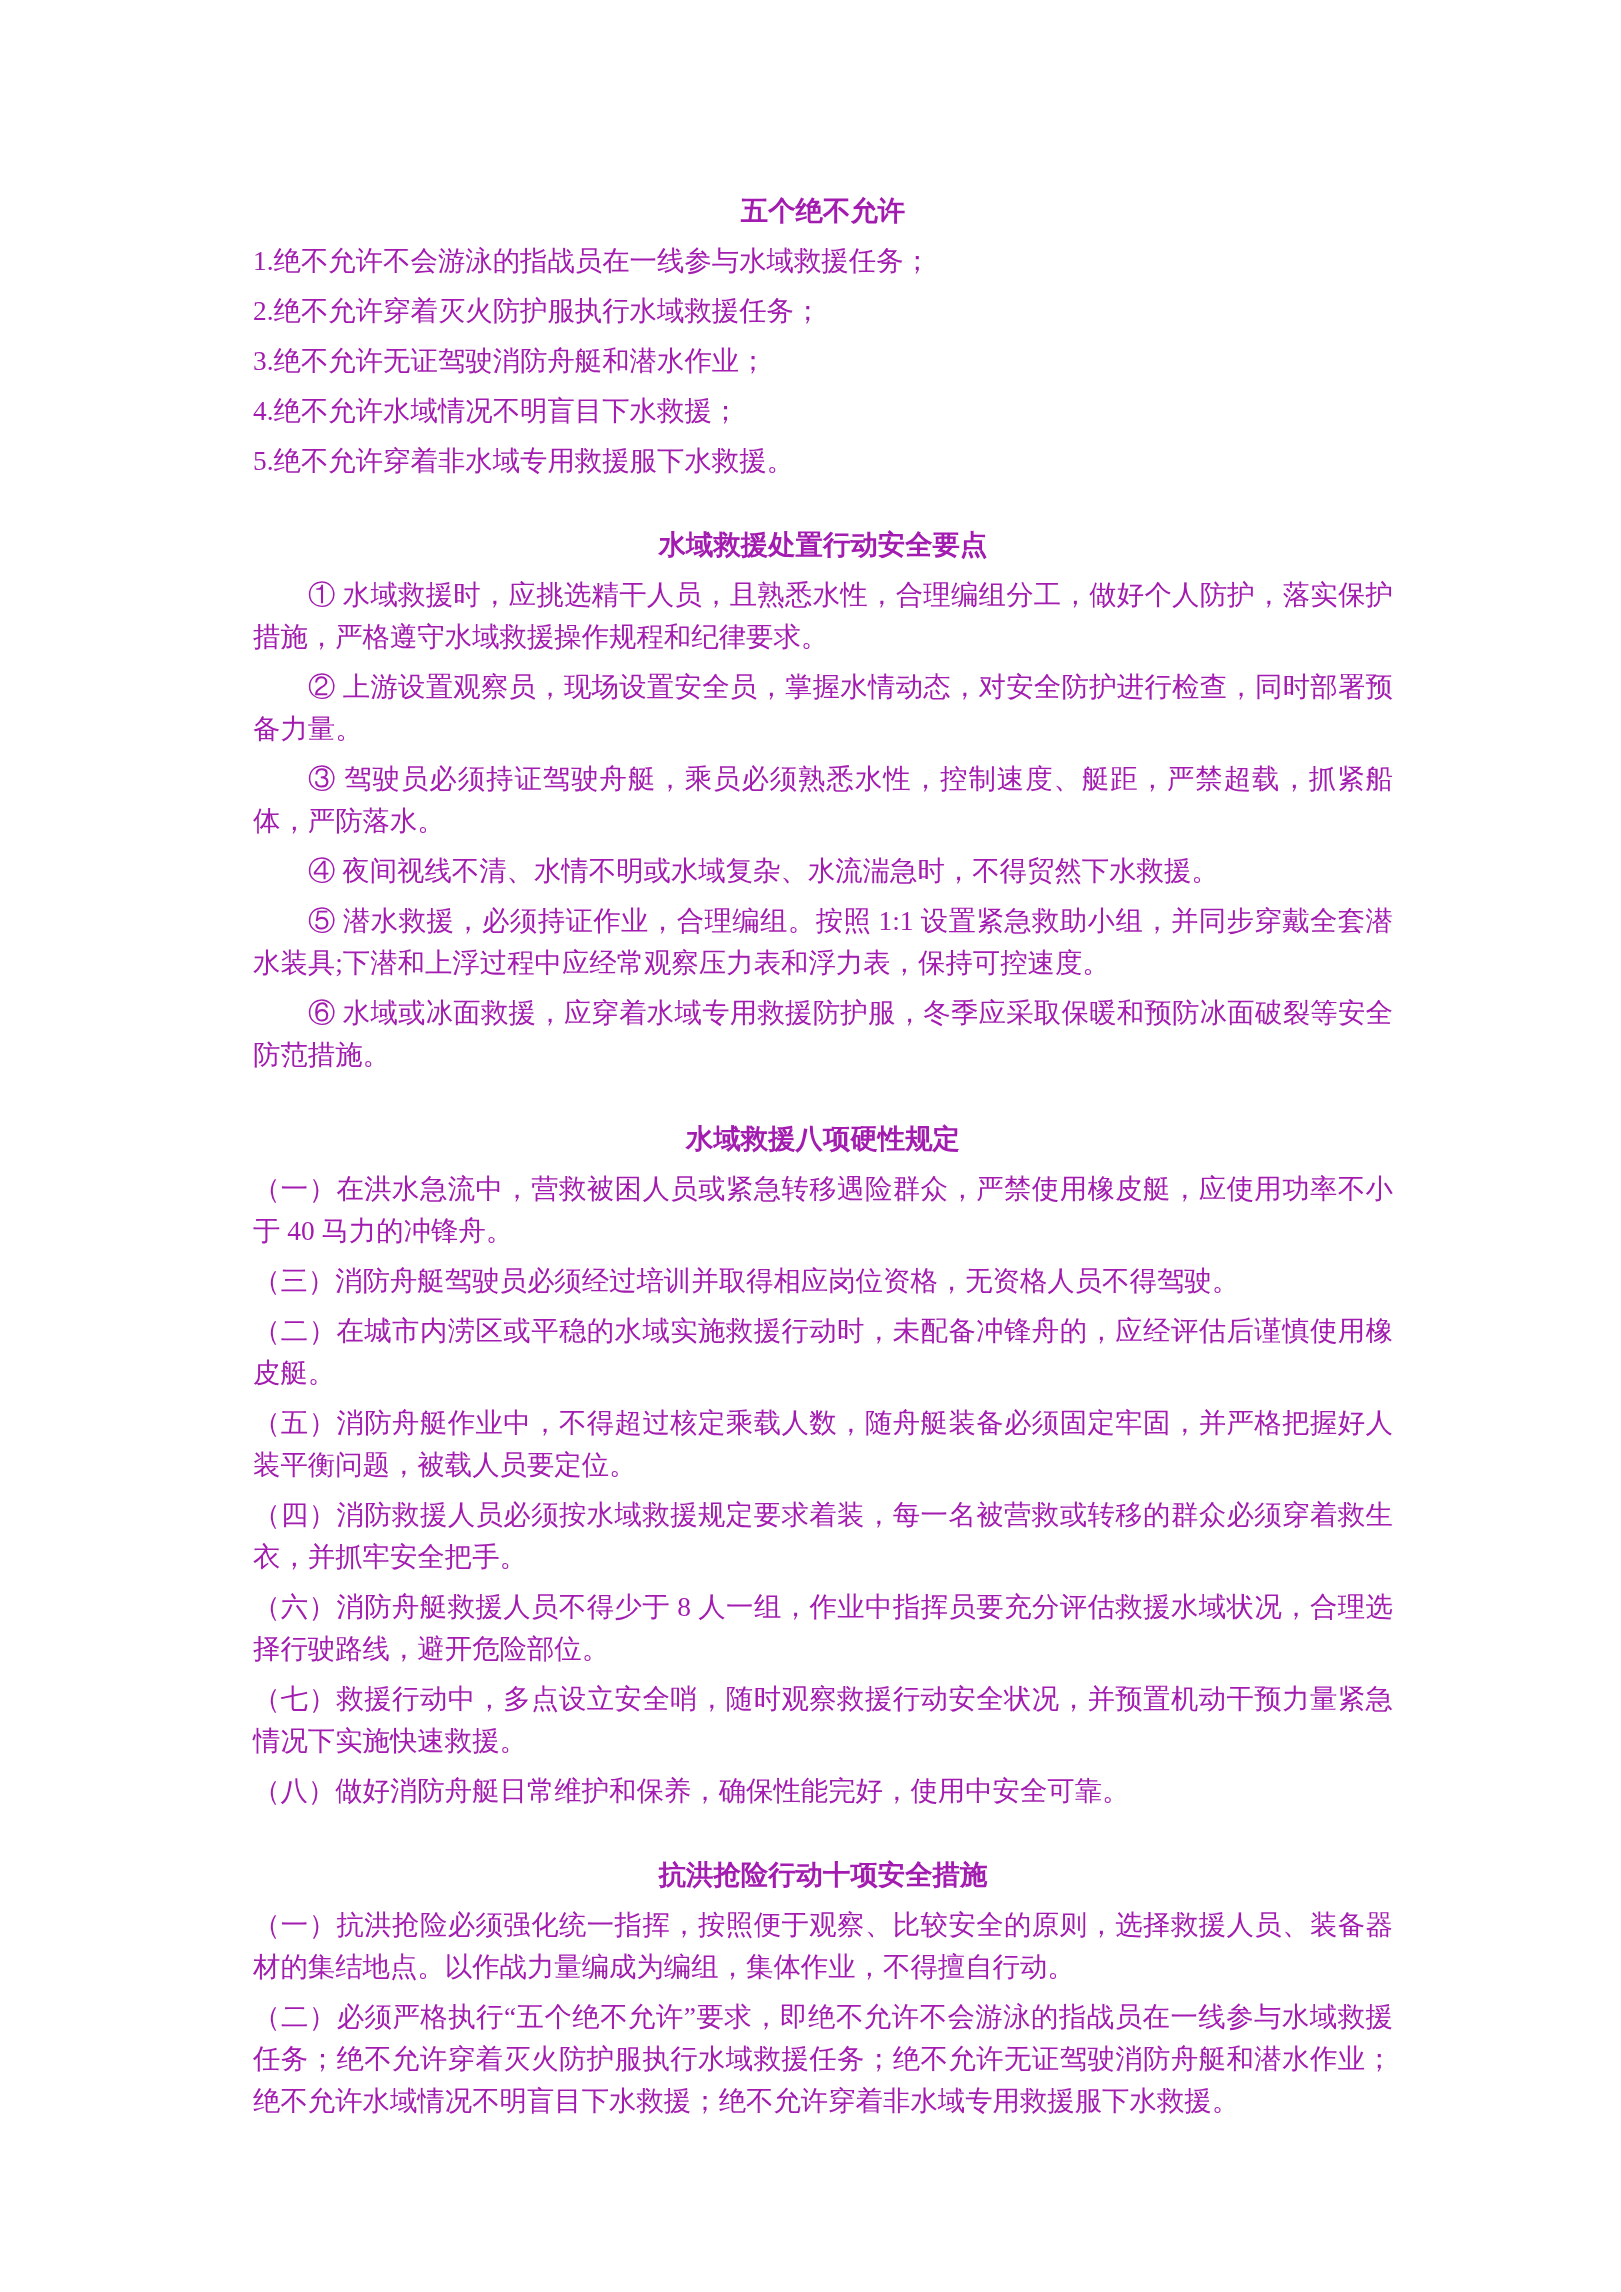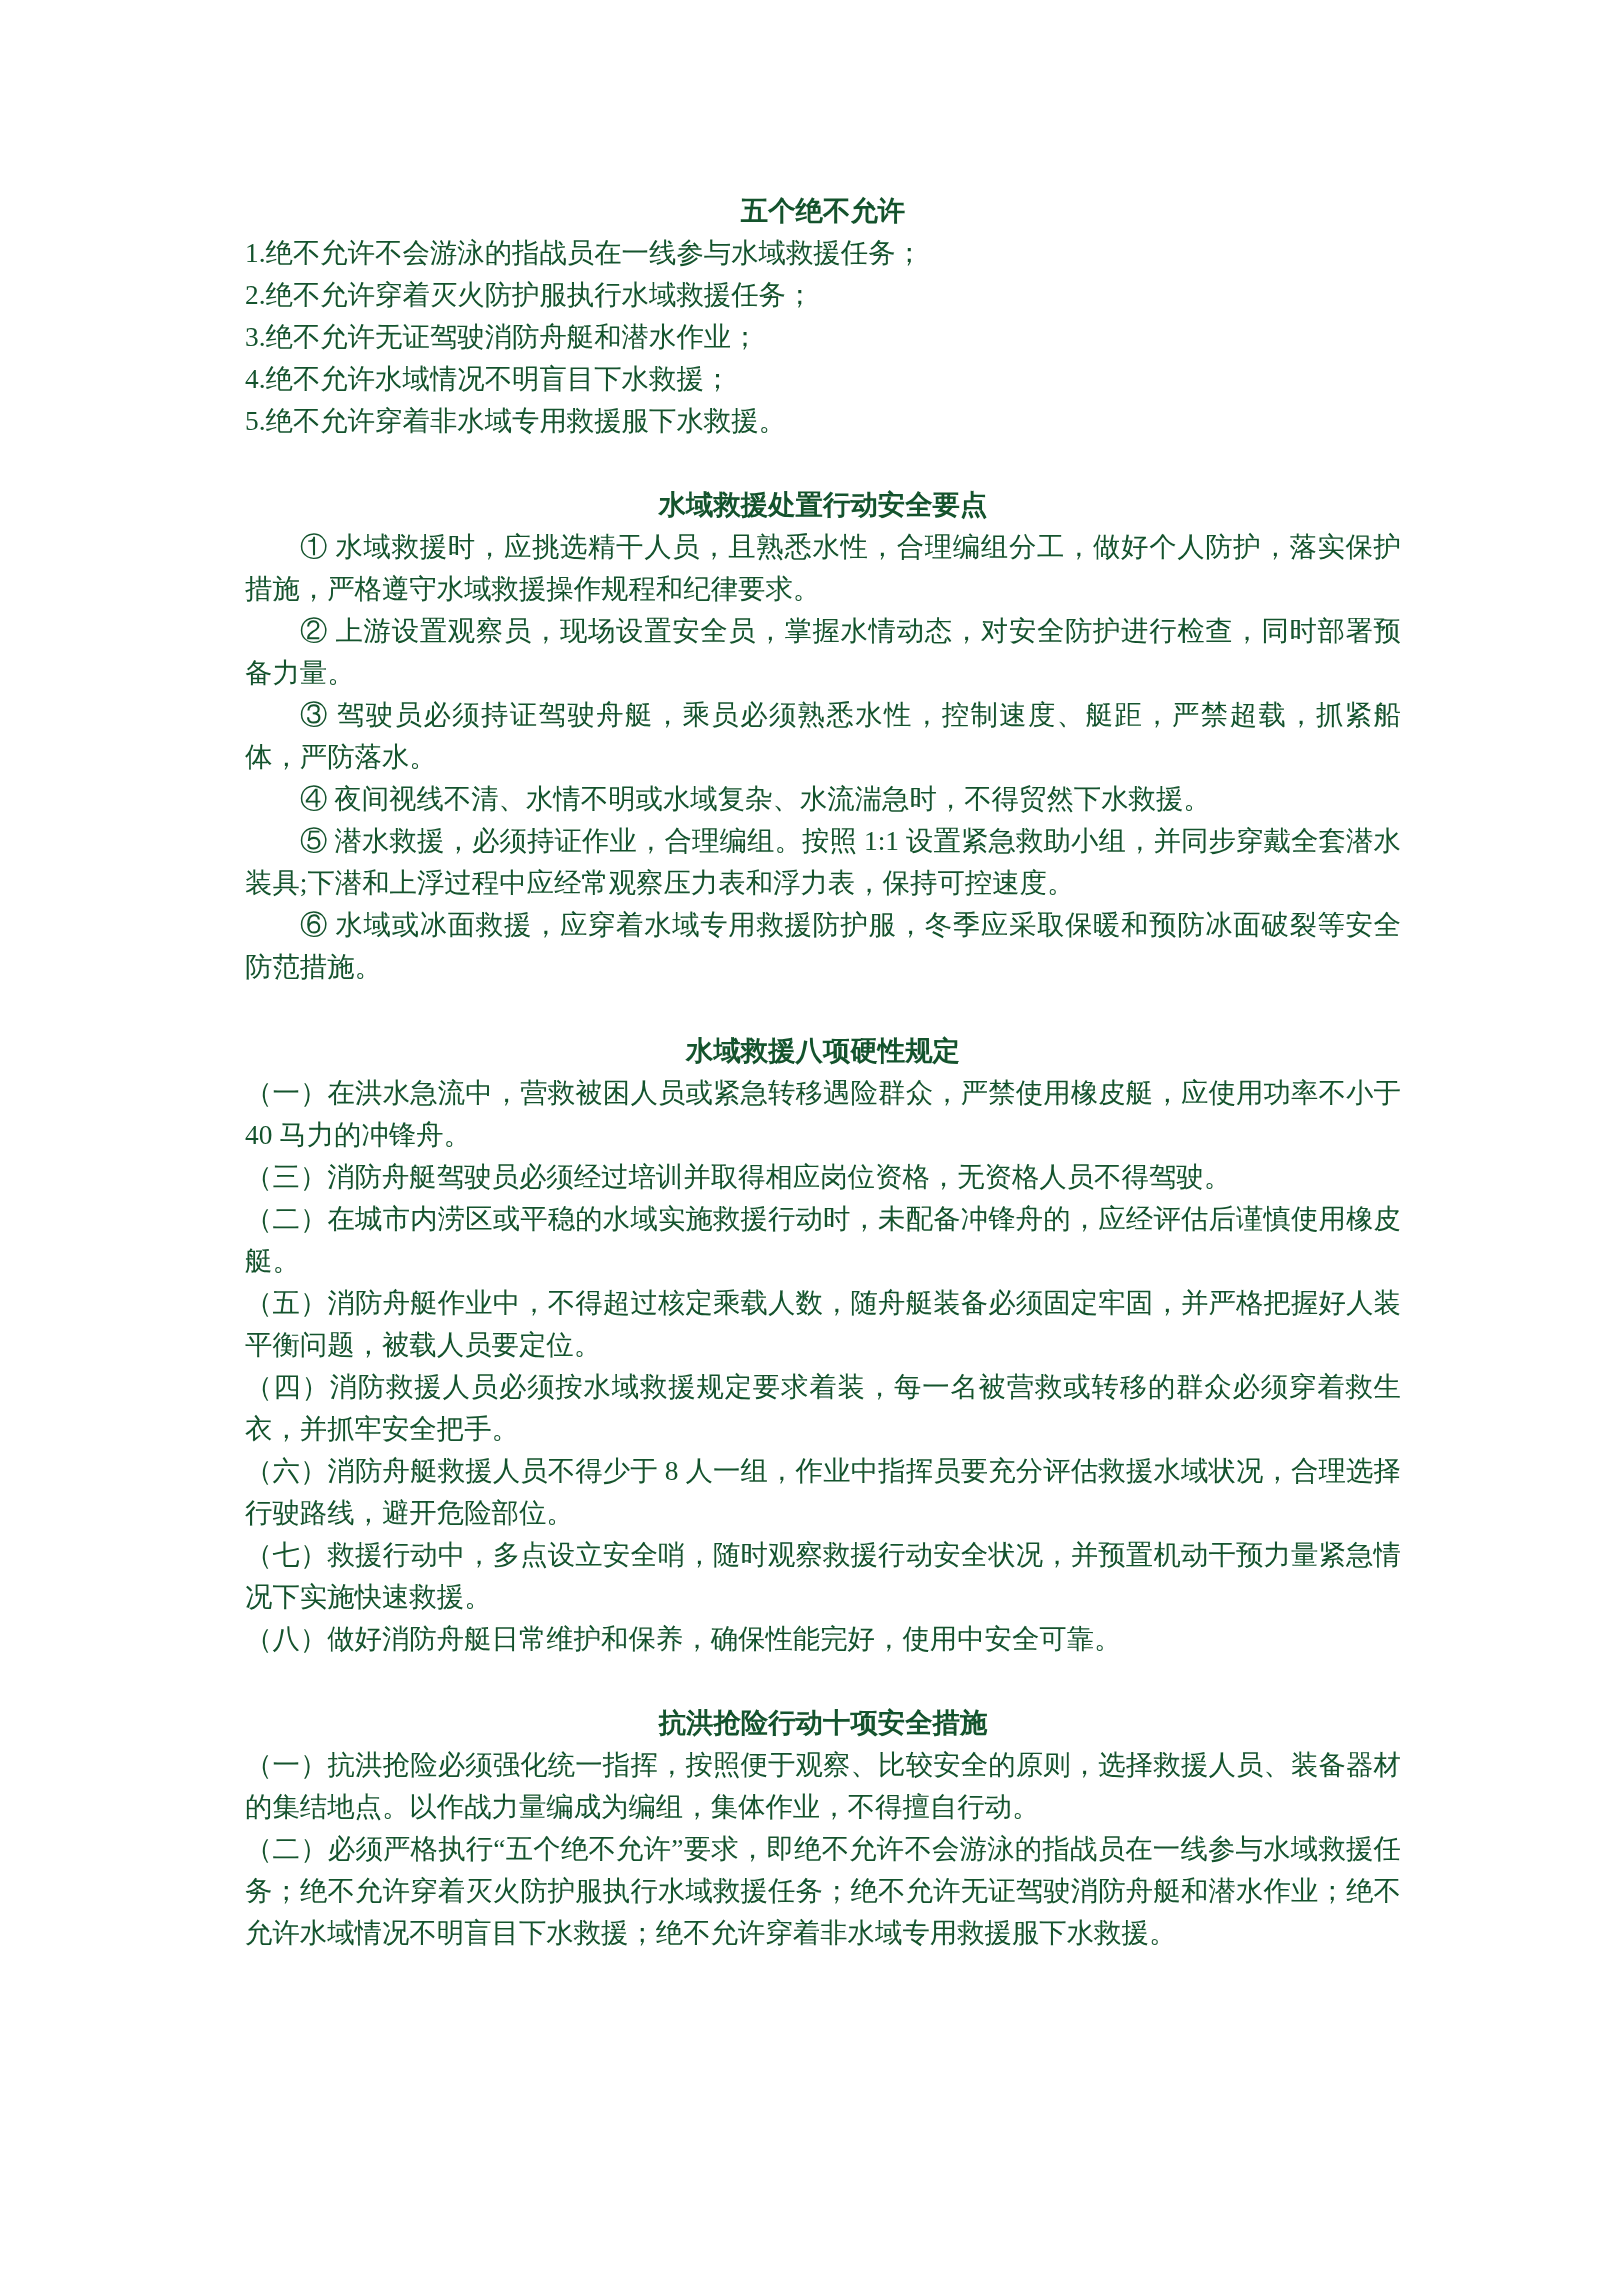--- a/index.html
+++ b/index.html
@@ -6,38 +6,38 @@
     margin: 0;
     padding: 0;
     background: #ffffff;
   }
   .page {
     position: relative;
     width: 1621px;
     height: 2293px;
     box-sizing: border-box;
     background: #ffffff;
-    color: #14532d;
+    color: #a21caf;
     padding: 190px 220px 0 245px;
     font-family: "Liberation Serif", "DejaVu Serif", serif;
     font-size: 27.4px;
     line-height: 42px;
     overflow: hidden;
   }
   section { margin: 0; }
   section + section { margin-top: 42px; }
   .sec-title {
     margin: 0;
     font-size: 27.4px;
     font-weight: bold;
     text-align: center;
     line-height: 42px;
   }
   p.item {
-    margin: 0;
+    margin: 8px;
     text-align: justify;
     text-justify: inter-ideograph;
   }
   p.indent { text-indent: 55px; }
   p.plain  { text-indent: 0; }
 </style>
 </head>
 <body>
 
 <div class="page">

